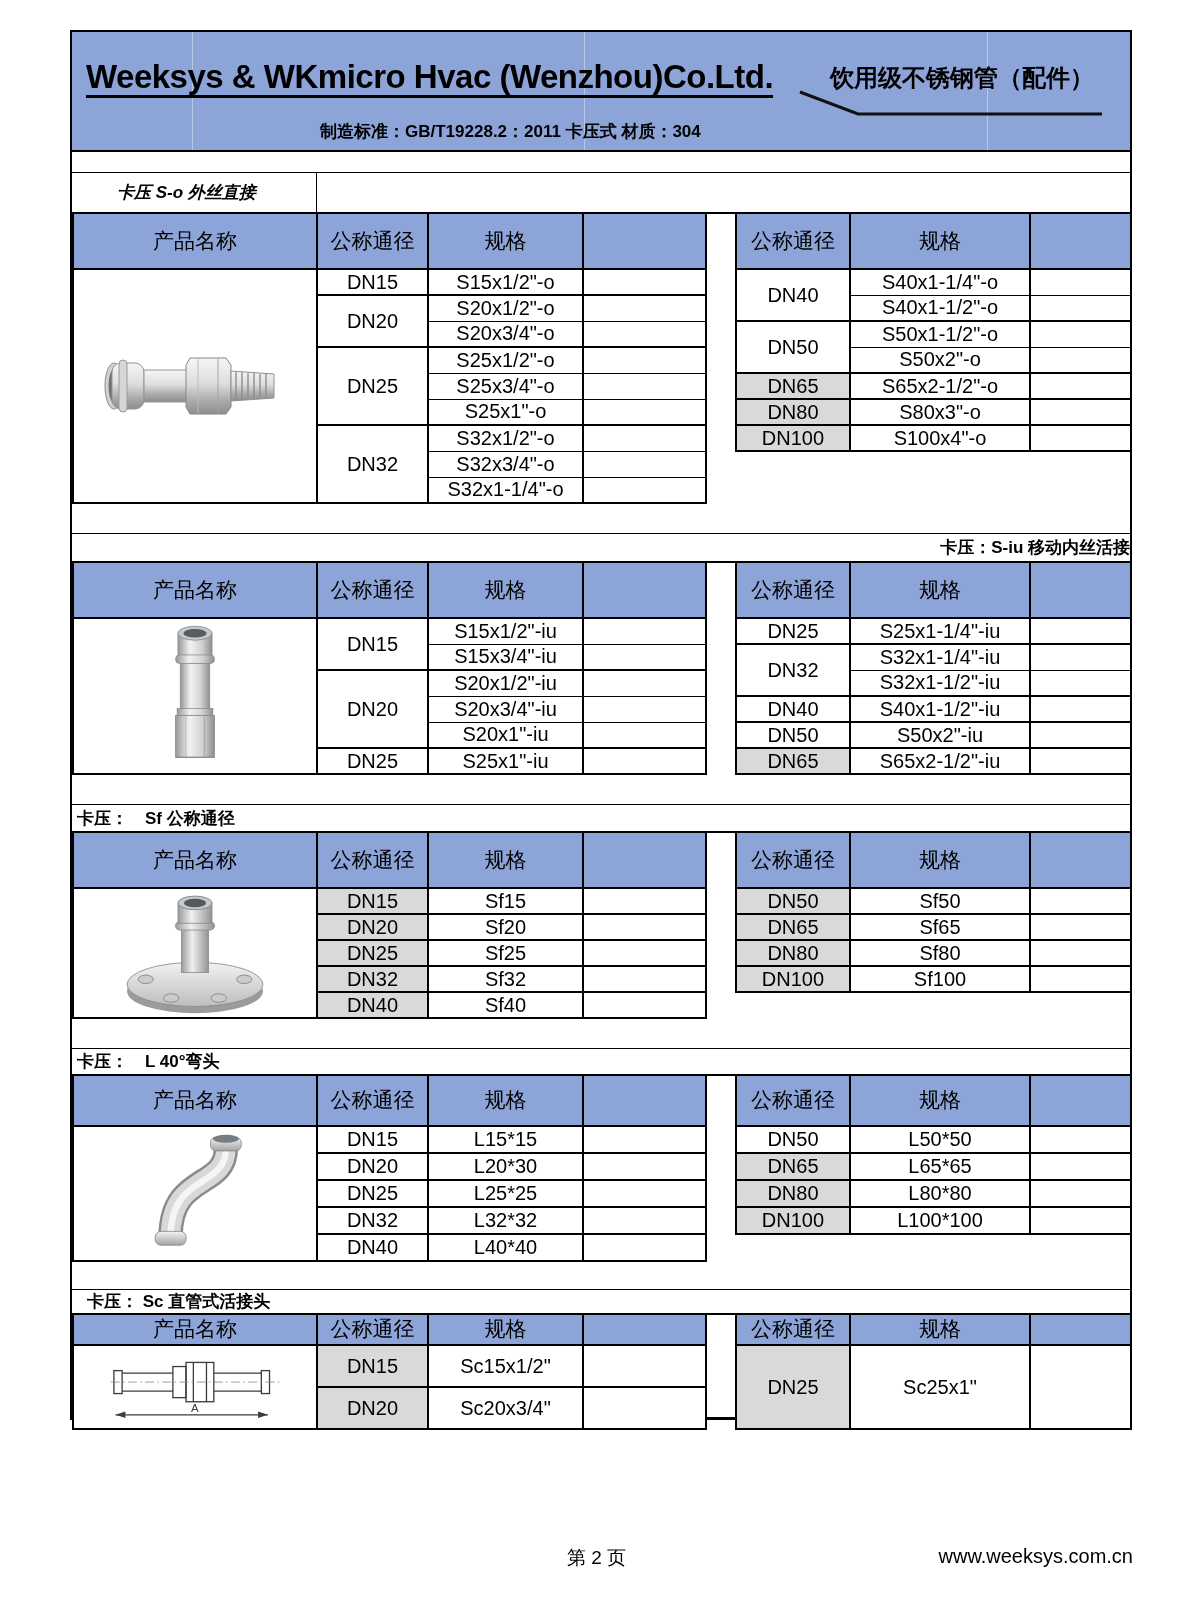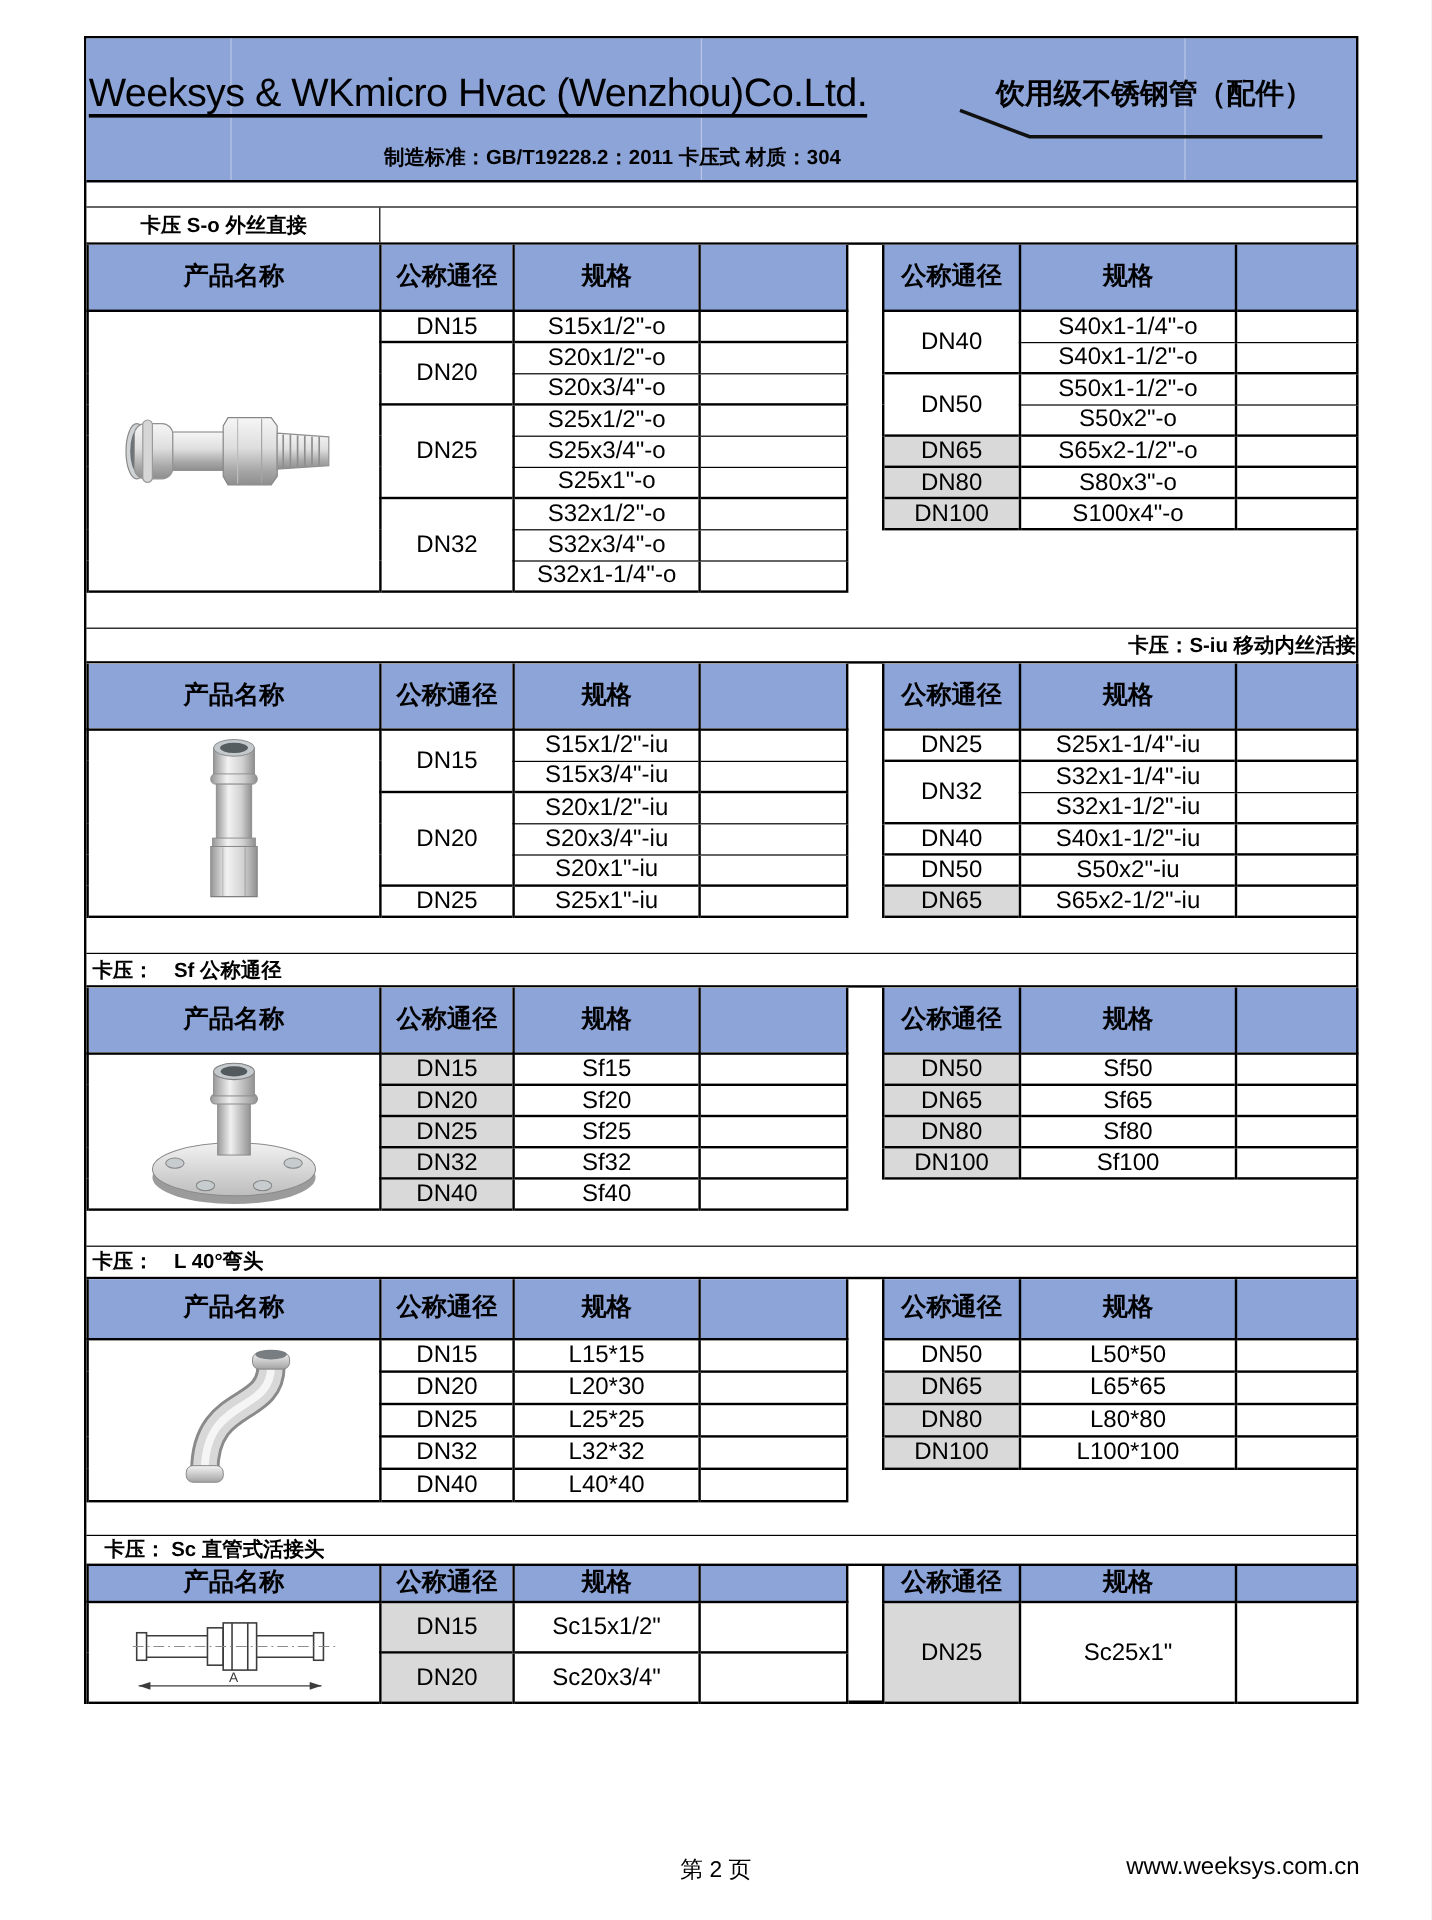--- a/index.html
+++ b/index.html
@@ -2,37 +2,37 @@
 <html style="--blue: #8da4d8; --gray: #d9d9d9;"><head>
 <meta charset="utf-8">
 <style>
   html,body{margin:0;padding:0;background:#e9e9e9;}
   #page{position:relative;width:1193px;height:1600px;background:#ffffff;
         font-family:"Liberation Sans","DejaVu Sans",sans-serif;color:#000;overflow:hidden;}
   #box{position:absolute;left:70px;top:30px;width:1058px;height:1385px;
        border:2px solid #000;border-bottom-width:3px;background:#fff;}
   
   #band{position:relative;width:100%;height:118px;background:var(--blue);border-bottom:2px solid #000;}
-  #company{position:absolute;left:2px;top:26px;font-size:33px;font-weight:normal;
+  #company{position:absolute;left:14px;top:26px;font-size:33px;font-weight:bold;
            text-decoration:underline;text-underline-offset:7px;letter-spacing:-0.5px;}
   #prodcat{position:absolute;left:758px;top:30px;font-size:24px;font-weight:bold;}
   #standards{position:absolute;left:248px;top:88px;font-size:17px;font-weight:bold;}
   .faintline{position:absolute;top:0;width:1px;height:118px;background:rgba(255,255,255,.38);}
   
   .strip{width:100%;}
   .sec-title{position:relative;border-top:1px solid #000;border-bottom:2px solid #000;
              box-sizing:border-box;font-size:17px;font-weight:bold;display:flex;align-items:center;}
   .sec-title .divider{position:absolute;top:0;bottom:0;width:1px;background:#000;}
   .sec-body{position:relative;width:100%;}
   table.grid{border-collapse:collapse;table-layout:fixed;position:absolute;top:0;background:#fff;
              border:2px solid #000;border-top:0;}
   table.grid th,table.grid td{border:1px solid #000;border-left-width:2px;border-right-width:2px;
              padding:0;text-align:center;vertical-align:middle;overflow:hidden;line-height:1.05;}
   table.grid thead th{background:var(--blue);border-bottom-width:2px;border-top-width:0;
-             font-weight:bold;font-size:21px;}
+             font-weight:normal;font-size:21px;}
   table.grid td{font-size:20px;}
   table.grid tr.g-first td{border-top-width:2px;}
   td.dn.gray{background:var(--gray);}
   td.img-cell svg{display:block;margin:0 auto;}
   
   #pagenum{position:absolute;left:0;right:0;top:1545px;text-align:center;font-size:19px;}
   #website{position:absolute;right:60px;top:1545px;font-size:20px;}
 </style>
 </head>
 <body>
@@ -45,21 +45,21 @@
       <div class="faintline" style="left:915px"></div>
       <div id="company">Weeksys &amp; WKmicro Hvac (Wenzhou)Co.Ltd.</div>
       <div id="prodcat">饮用级不锈钢管（配件）</div>
       <svg style="position:absolute;left:700px;top:55px" width="345" height="35" viewBox="0 0 345 35">
         <polyline points="28,5 86,27 330,27" fill="none" stroke="#111" stroke-width="3"></polyline>
       </svg>
       <div id="standards">制造标准：GB/T19228.2：2011  卡压式  材质：304</div>
     </div>
     <div id="sections">
         <div class="strip" style="height: 20px;"></div>
-        <div class="sec-title" style="height: 32px;">
+        <div class="sec-title" style="height: 42px; font-style: italic;">
           <span style="padding-left: 45px;">卡压 S-o 外丝直接</span>
           <div class="divider" style="left: 244px;"></div>
         </div>
         <div class="sec-body" style="height: 289px;">
           <table class="grid" style="left: 0px; width: 633px;">
             <colgroup>
               <col style="width: 244px;">
               <col style="width: 111px;">
               <col style="width: 155px;">
               <col style="width: 123px;">

